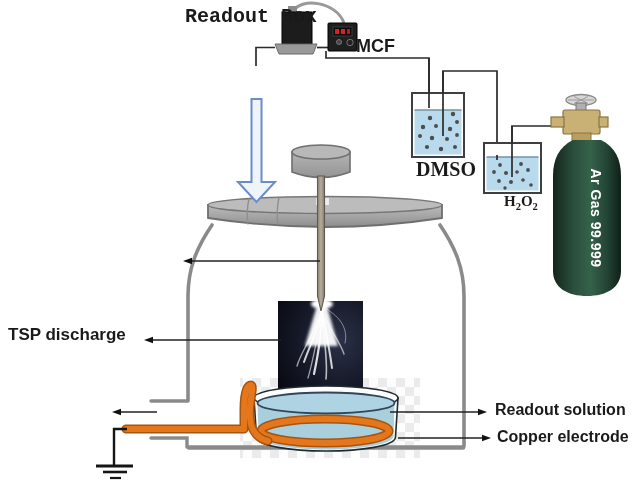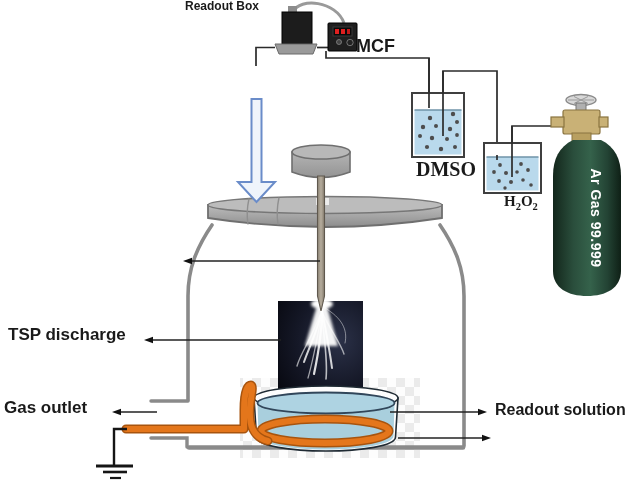--- a/index.html
+++ b/index.html
@@ -218,21 +218,21 @@
       <polygon points="144,340 153,336.8 153,343.2" stroke="none"></polygon>
       <line x1="120" y1="412" x2="157" y2="412"></line>
       <polygon points="112,412 121,408.8 121,415.2" stroke="none"></polygon>
       <line x1="390" y1="412" x2="479" y2="412"></line>
       <polygon points="487,412 478,408.8 478,415.2" stroke="none"></polygon>
       <line x1="398" y1="438" x2="483" y2="438"></line>
       <polygon points="491,438 482,434.8 482,441.2" stroke="none"></polygon>
     </g>
   </svg>
 
-  <div class="lbl" style="left:185px;top:0;font-size:12px;">Readout Box</div>
+  <div class="lbl" style="left:185px;top:6px;font-size:20px;font-family:Liberation Mono, monospace;">Readout Box</div>
   <div class="lbl" style="left:356px;top:37px;font-size:18px;">MCF</div>
   <div class="lbl serif" style="left:416px;top:159px;font-size:20px;">DMSO</div>
   <div class="lbl serif" style="left:504px;top:194px;font-size:15px;"><span>H</span><sub>2</sub><span>O</span><sub>2</sub></div>
   <div class="lbl" style="left:8px;top:326px;font-size:17px;">TSP discharge</div>
-  <div class="lbl" style="left:4px;top:399px;font-size:17px;">Gas outlet</div>
   <div class="lbl" style="left:495px;top:402px;font-size:16px;">Readout solution</div>
+  <div class="lbl" style="left:497px;top:429px;font-size:16px;">Copper electrode</div>
 
 </div>
 
 </body></html>

